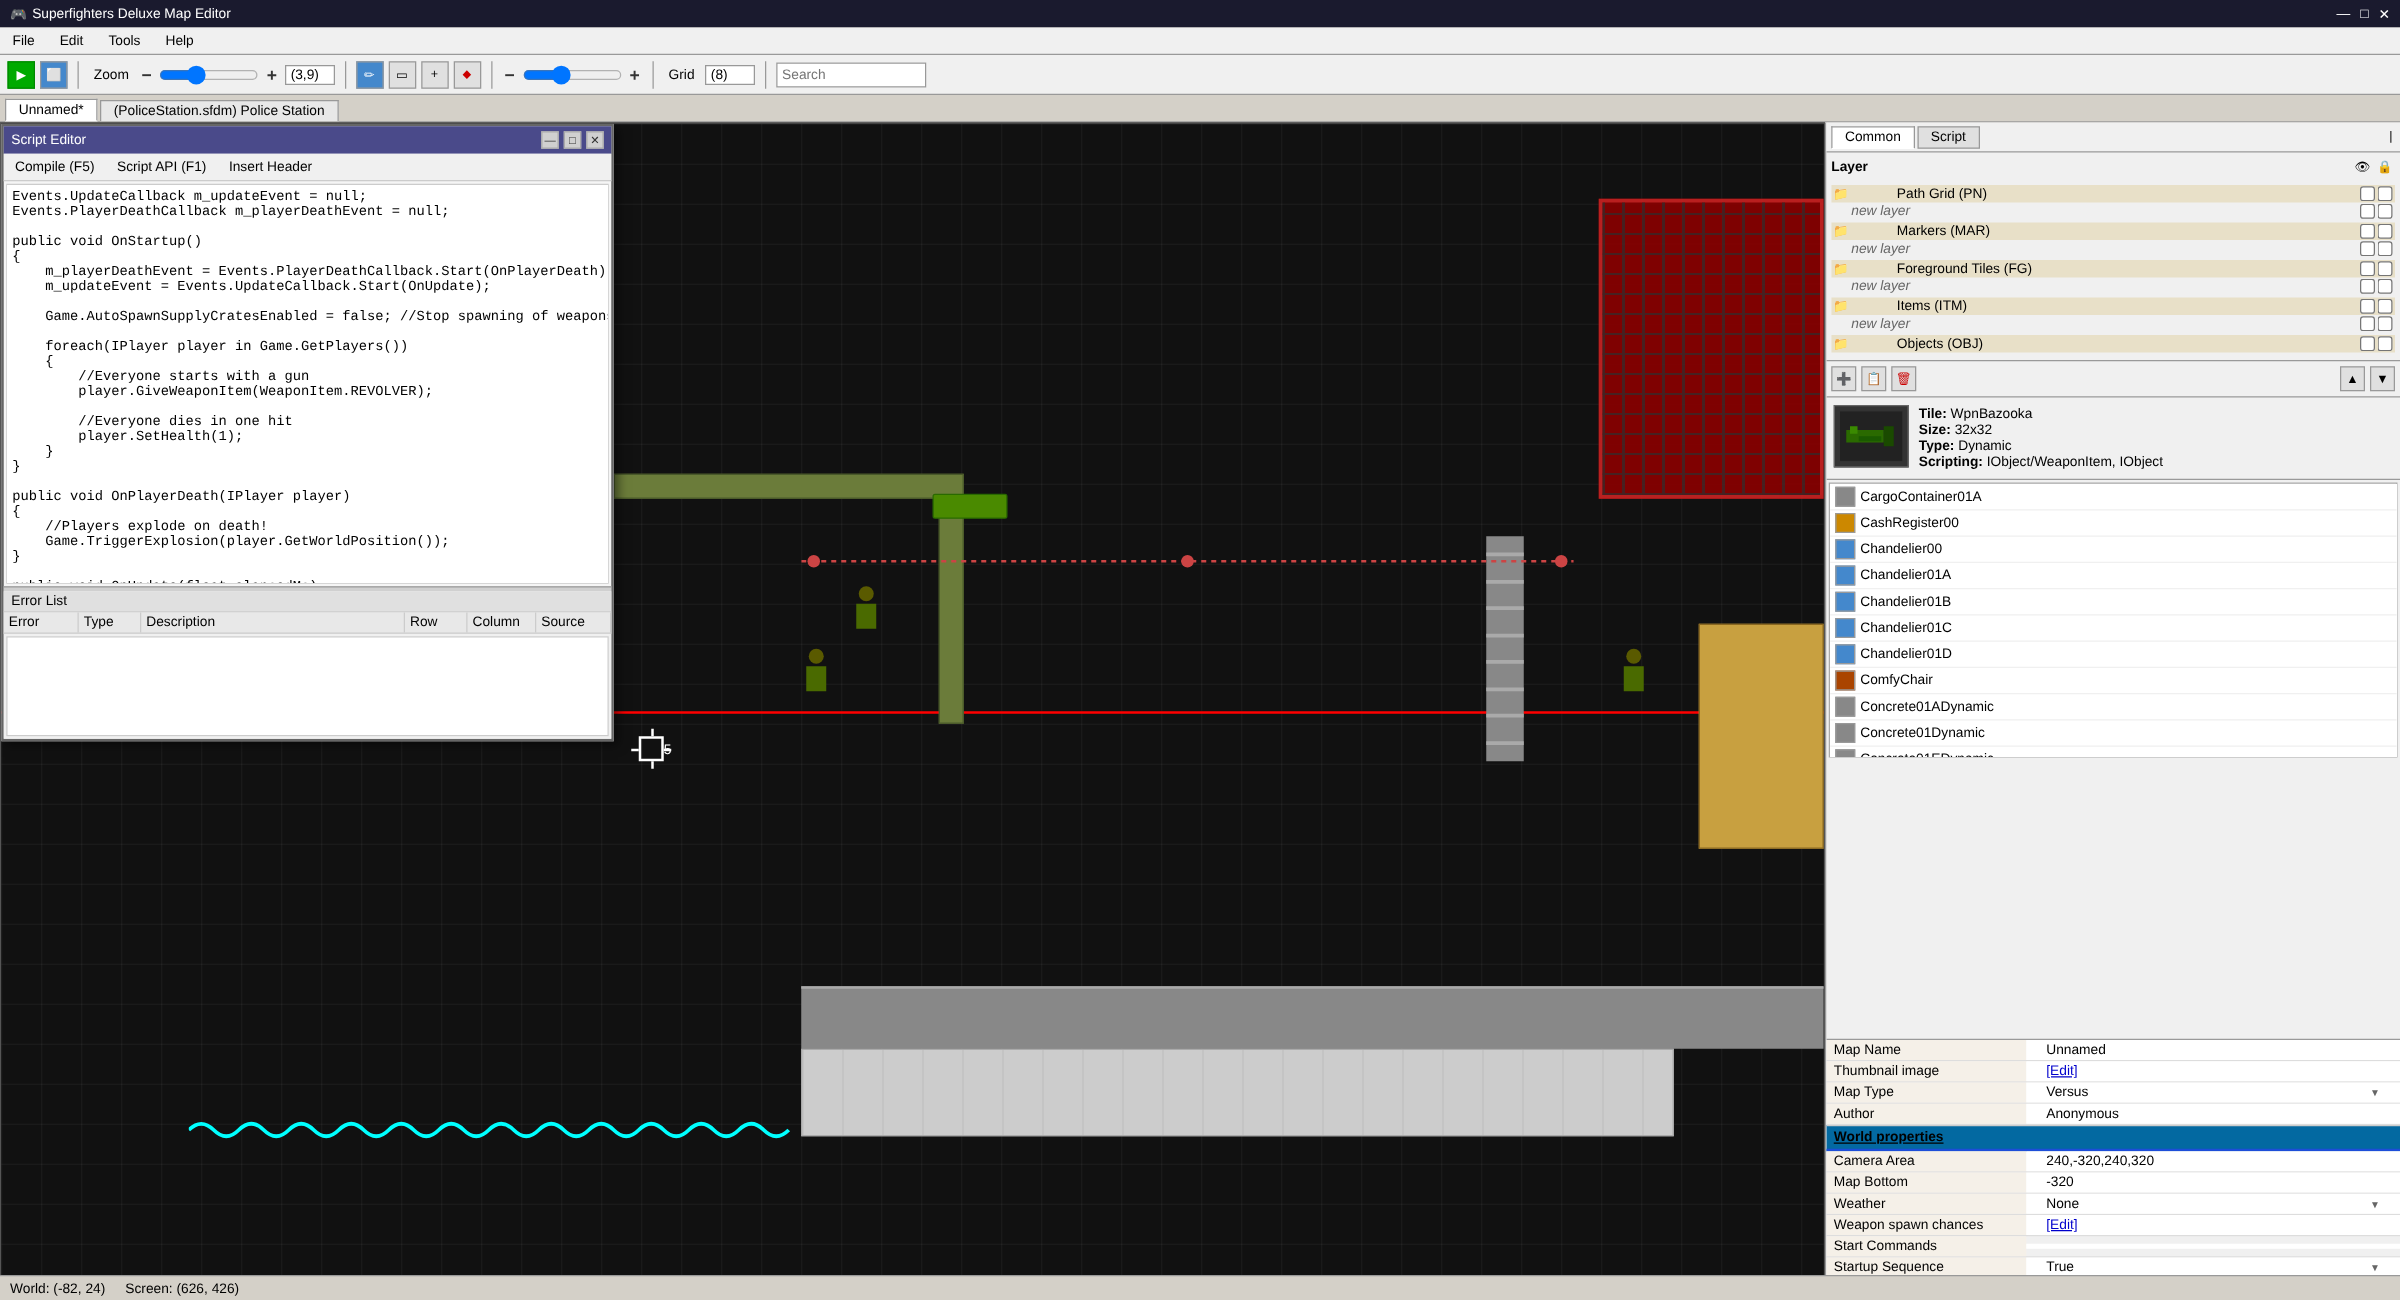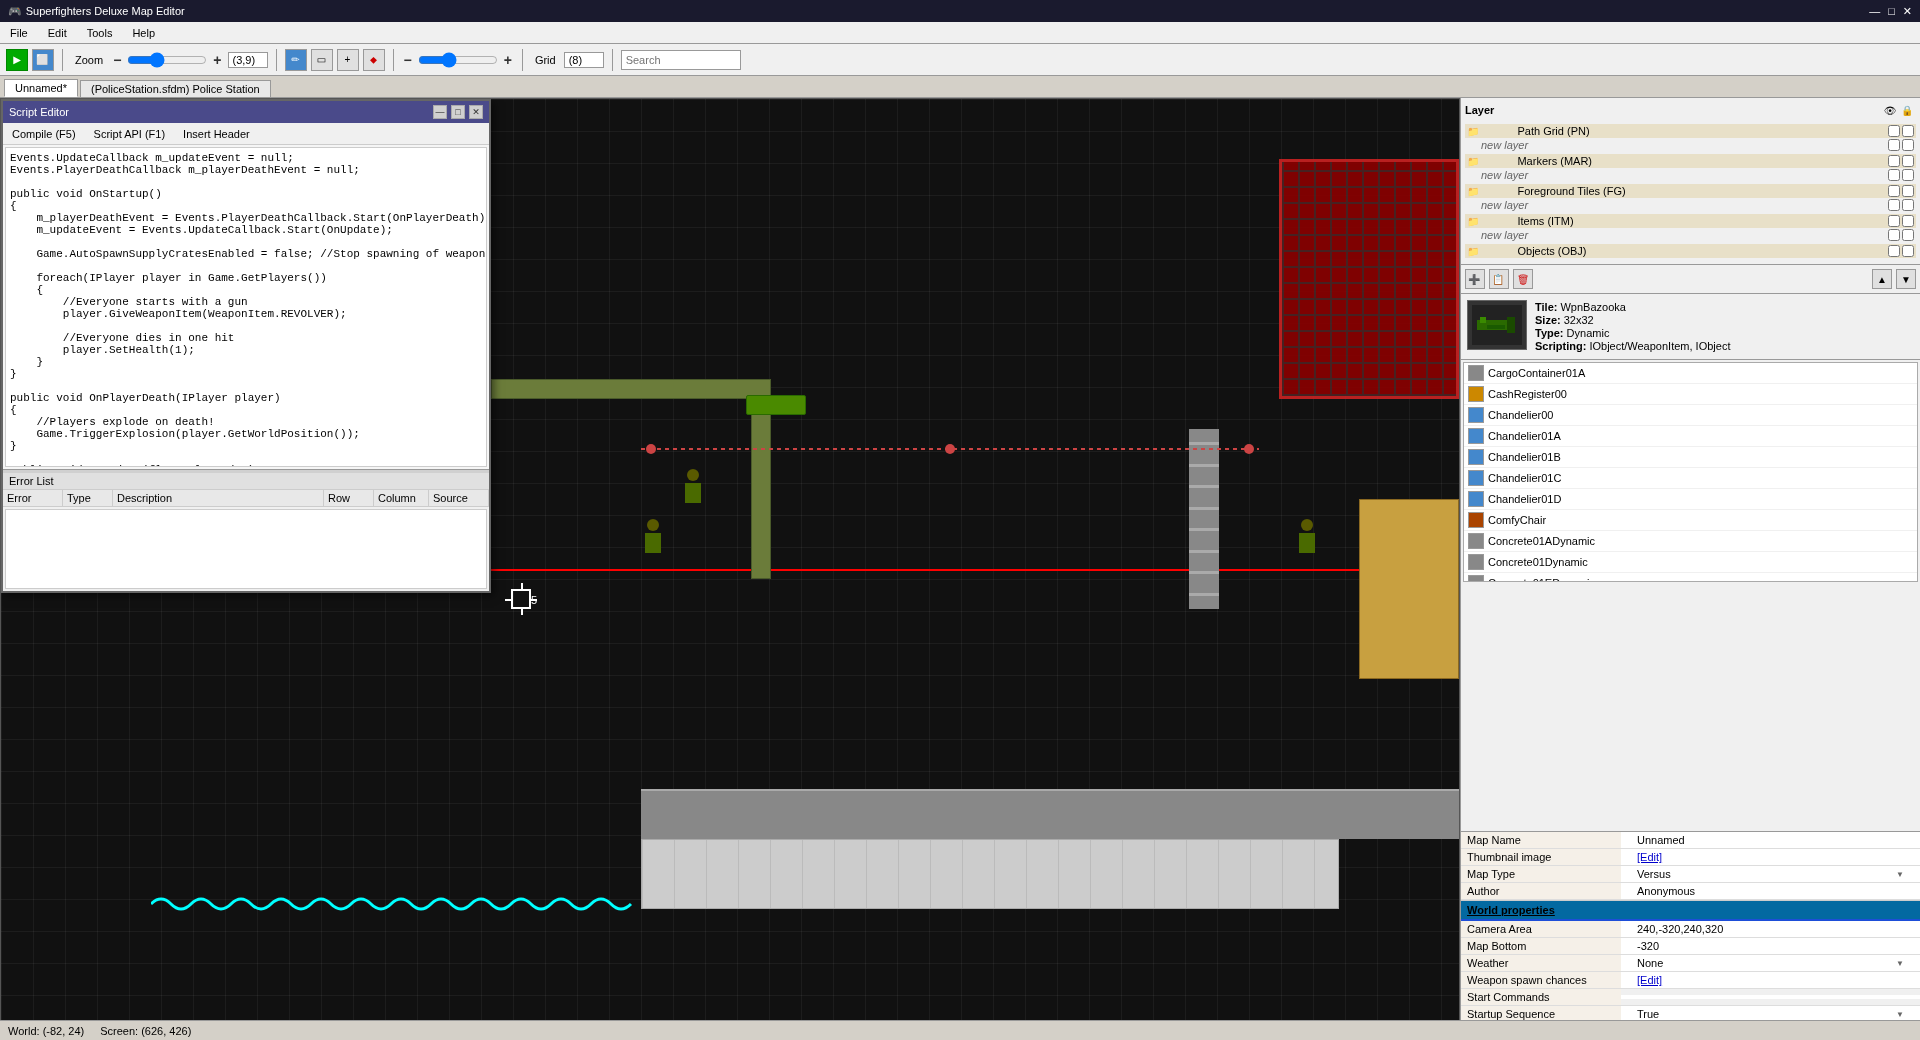--- a/index.html
+++ b/index.html
@@ -328,20 +328,26 @@
           <div class="error-col source">Source</div>
         </div>
         <div id="error-body"></div>
       </div>
     </div>
 
   </div>
 
   <div id="right-panel">
 
+    <div id="right-tabs">
+      <div class="right-tab active">Common</div>
+      <div class="right-tab">Script</div>
+      <span style="flex:1;"></span>
+      <span style="font-size:10px; margin-right:2px;">|</span>
+    </div>
 
     <div id="right-panel-content">
 
       <div id="layer-section">
         <div id="layer-header">
           <span class="layer-title">Layer</span>
           <div class="layer-icons">
             <span class="layer-icon" title="Visibility">👁</span>
             <span class="layer-icon" title="Lock">🔒</span>
           </div>

